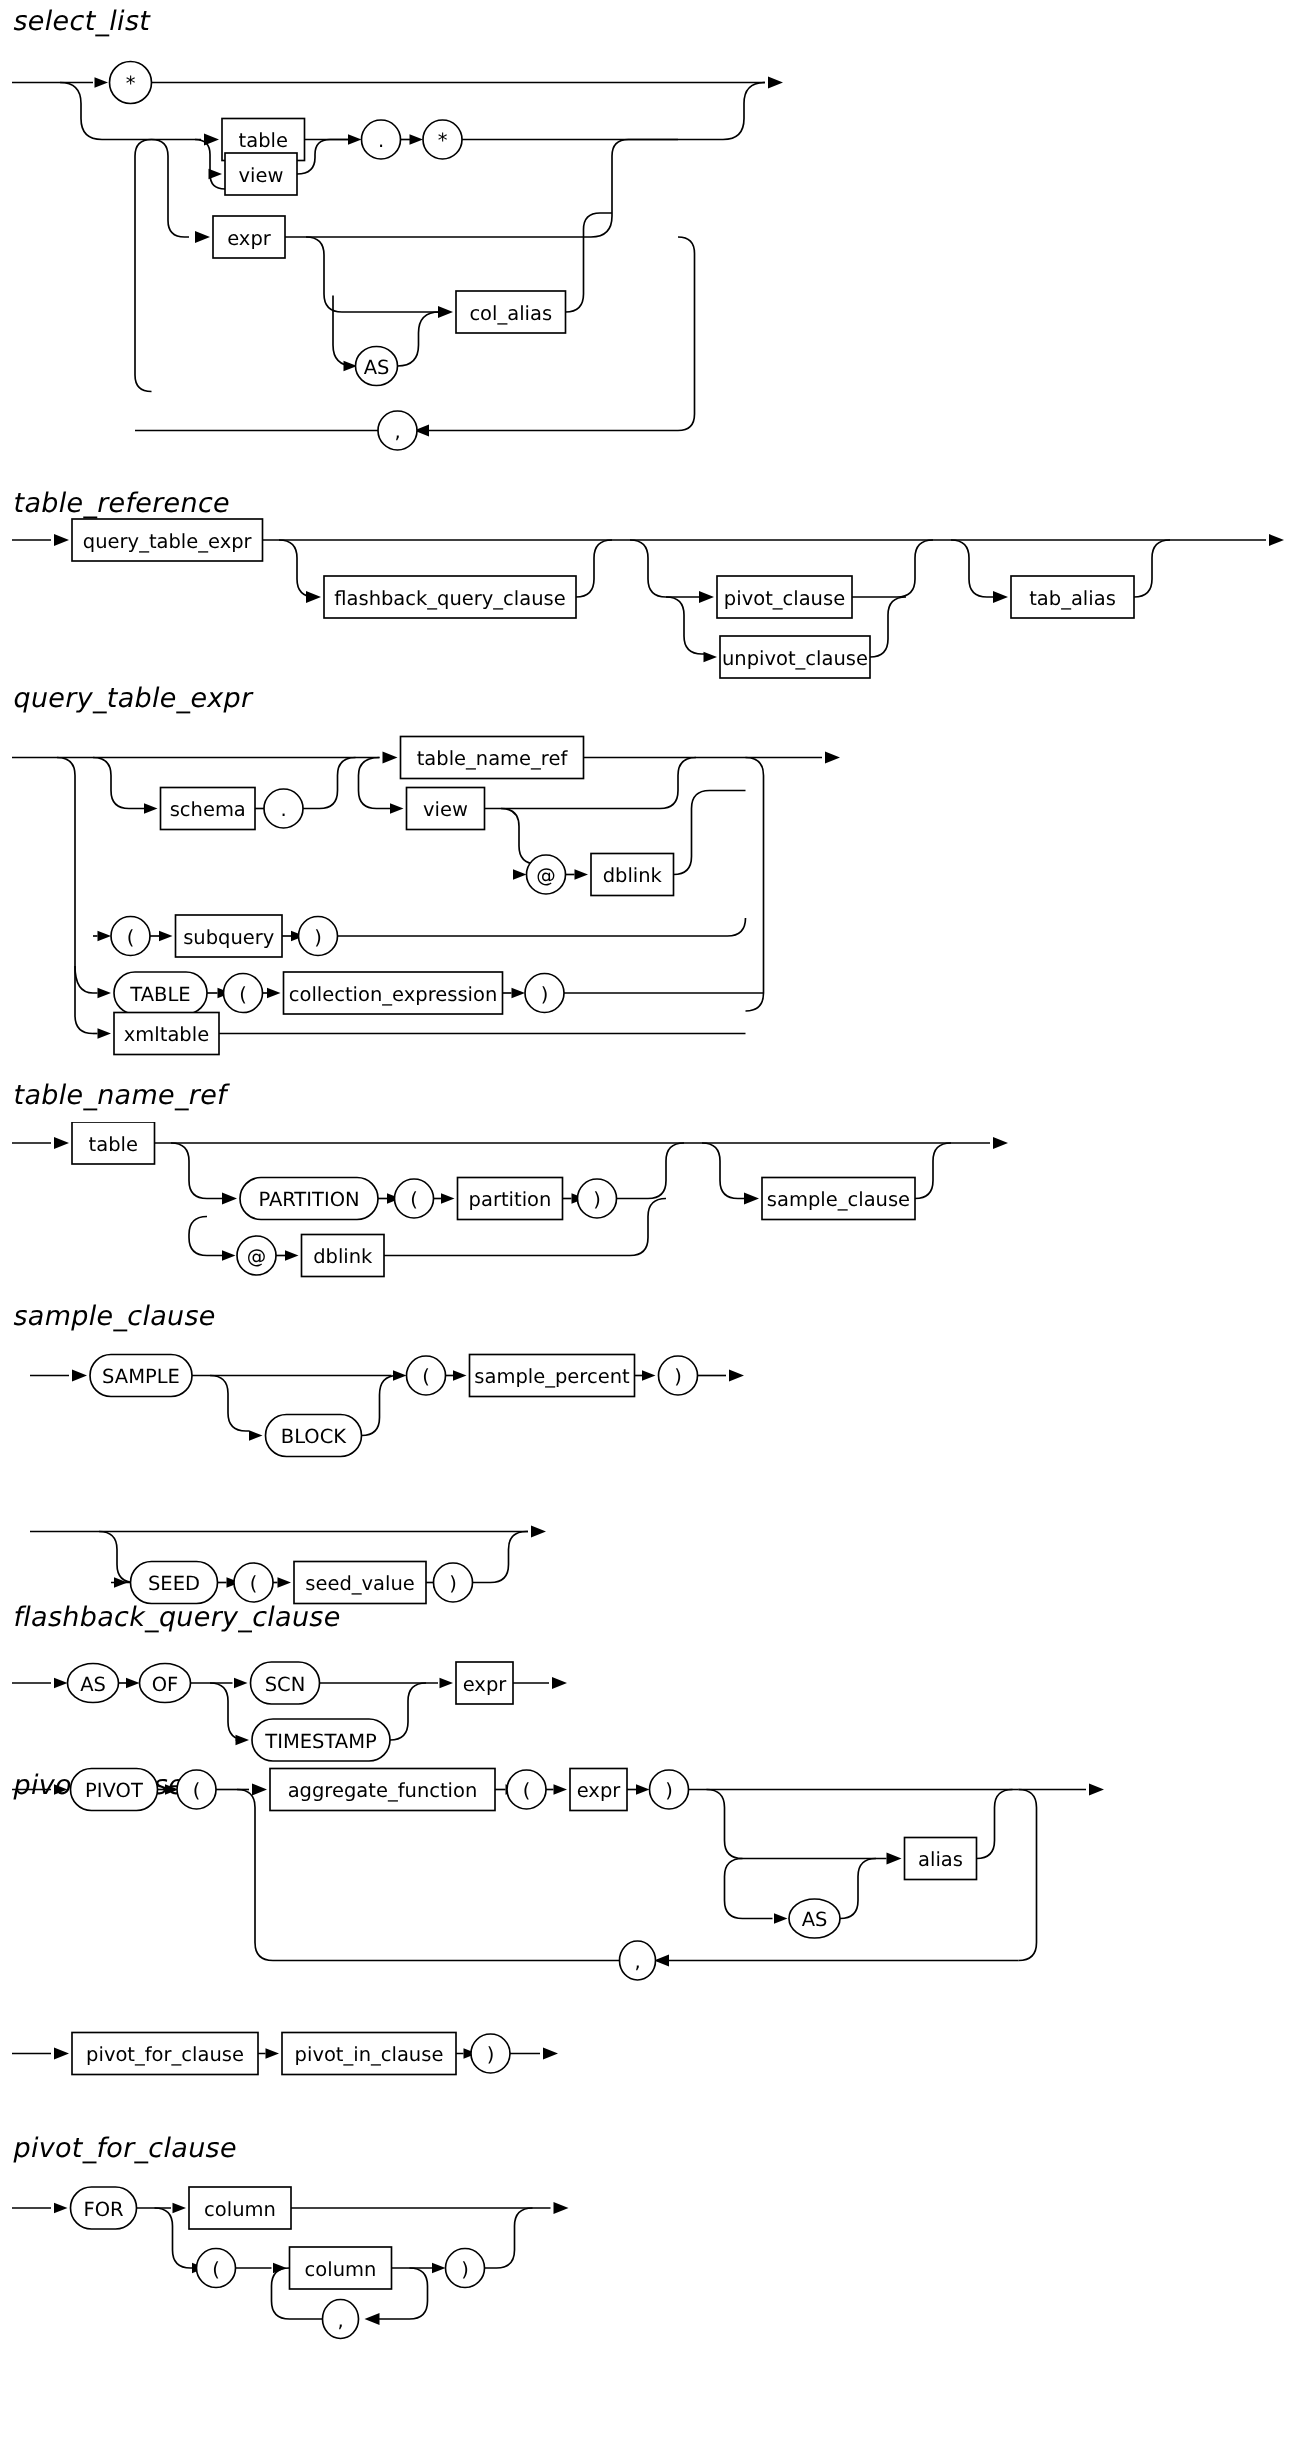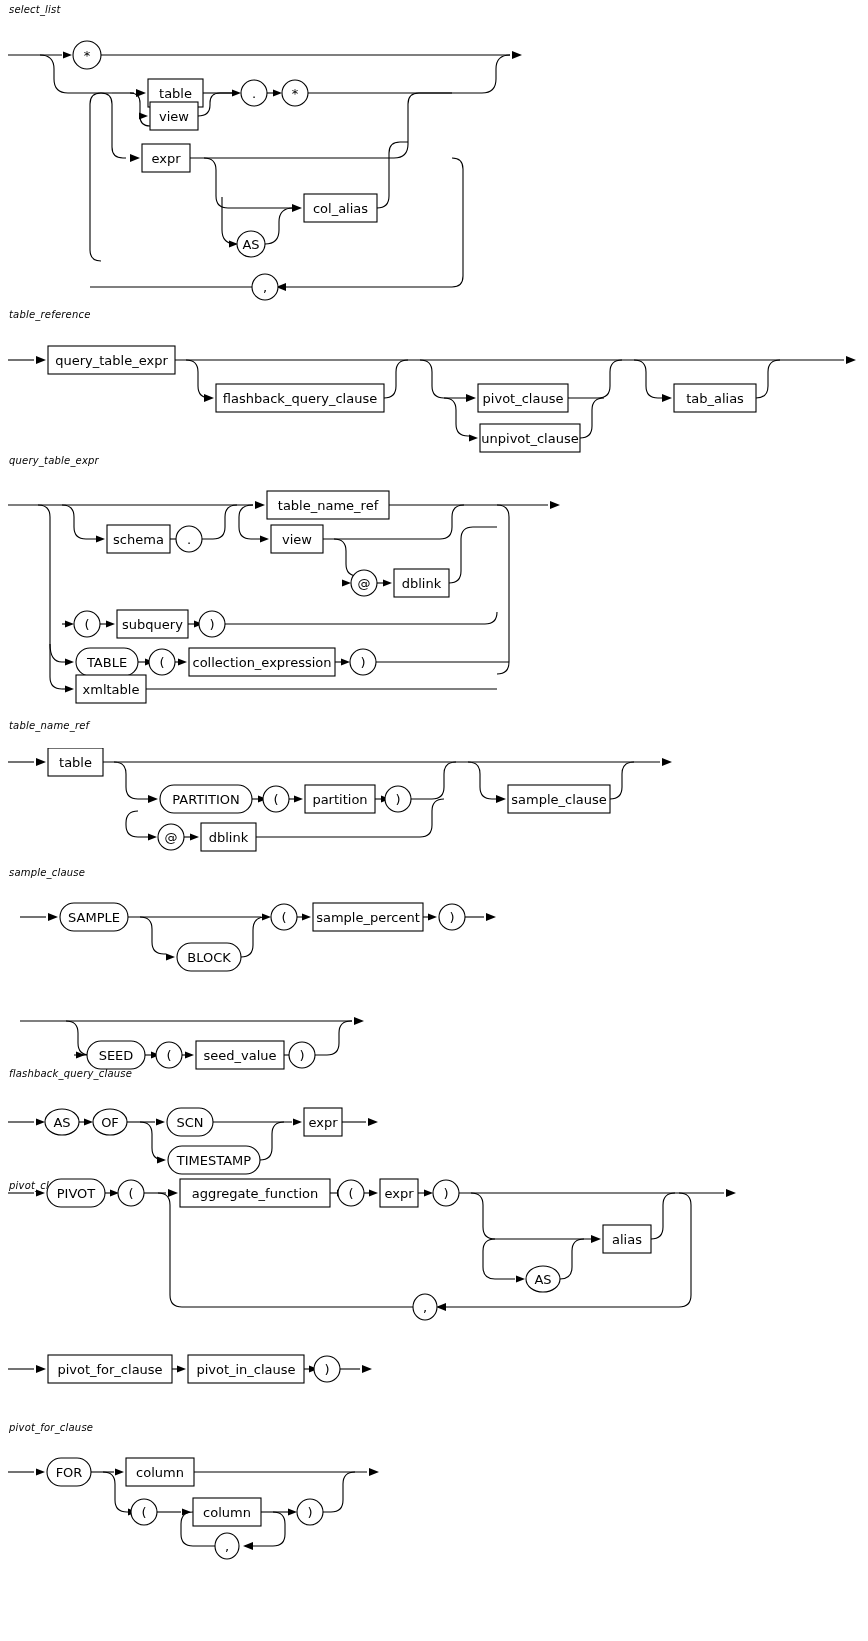--- a/index.html
+++ b/index.html
@@ -1,19 +1,19 @@
 <!DOCTYPE html>
 <html><head>
 <meta charset="utf-8">
 <style>
   html,body{margin:0;padding:0;background:#ffffff;}
   body{width:868px;height:1641px;font-family:"DejaVu Sans","Liberation Sans",sans-serif;color:#000;position:relative;overflow:hidden;}
   .diagram-title{
     font-family:"DejaVu Sans","Liberation Sans",sans-serif;
-    font-style:italic;font-size:10px;color:#000;
+    font-style:italic;font-size:18px;color:#000;
     position:absolute;left:9px;white-space:nowrap;letter-spacing:.2px;
   }
   .rr{position:absolute;left:0;}
   svg{display:block;}
   svg text{font-family:"DejaVu Sans","Liberation Sans",sans-serif;font-size:13px;fill:#000;}
   svg .lbl{font-size:13px;}
   svg path,svg line,svg rect,svg ellipse,svg circle,svg polyline{
     fill:none;stroke:#000;stroke-width:1.1;
   }
   svg rect.box{fill:#ffffff;}
@@ -80,21 +80,21 @@
   <path d="M265,216 q14,0 14,-14 v-8 q0,-14 14,-14"></path>
 
   <path d="M452,130 q11,0 11,11 v107 q0,11 -11,11 H279"></path>
   <polygon class="arw" points="276,259 286,255 286,263"></polygon>
   <ellipse class="term" cx="265" cy="259" rx="13" ry="13"></ellipse>
   <text class="lbl" x="265" y="264" text-anchor="middle">,</text>
   <path d="M252,259 H90"></path>
 </svg>
 </div>
 
-<div class="diagram-title" style="top:309px;">table_reference</div>
+<div class="diagram-title" style="top:325px;">table_reference</div>
 
 <div class="rr" style="top:336px;left:0;">
 <svg width="868" height="120" viewBox="0 0 868 120">
   <path d="M8,24 H34"></path>
   <polygon class="arw" points="46,24 36,20 36,28"></polygon>
   <rect class="box" x="48" y="10" width="127" height="28"></rect>
   <text class="lbl" x="111.5" y="29" text-anchor="middle">query_table_expr</text>
   <path d="M175,24 H844"></path>
   <polygon class="arw" points="856,24 846,20 846,28"></polygon>
 

